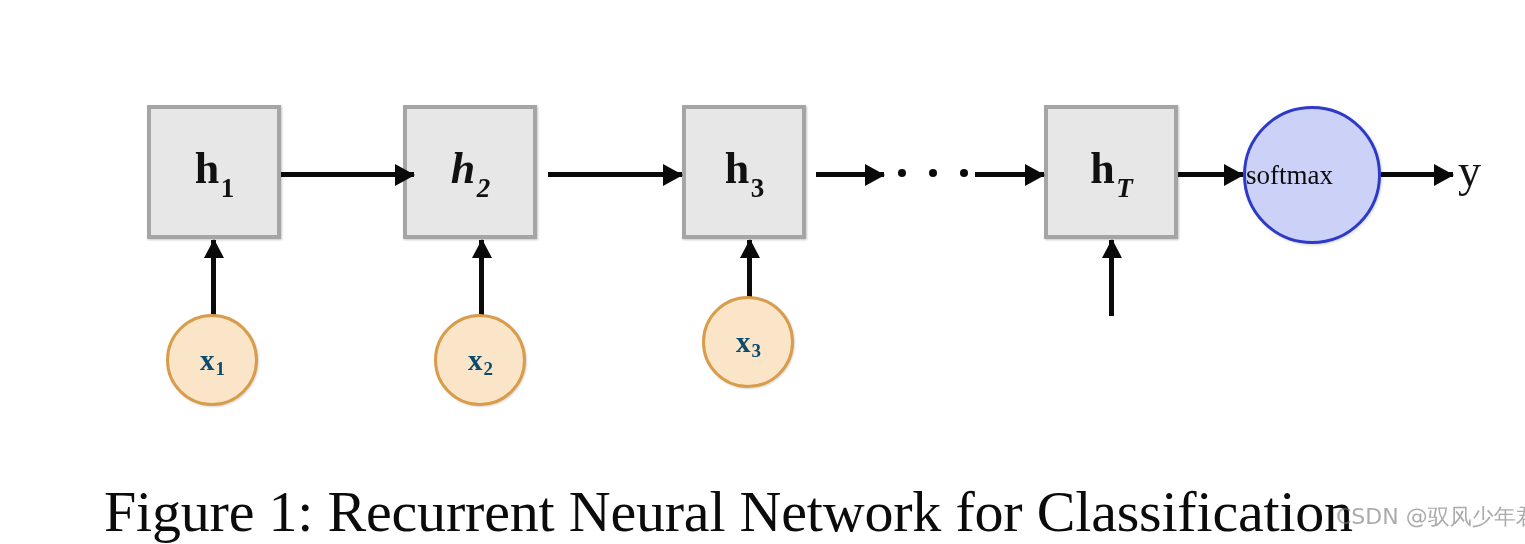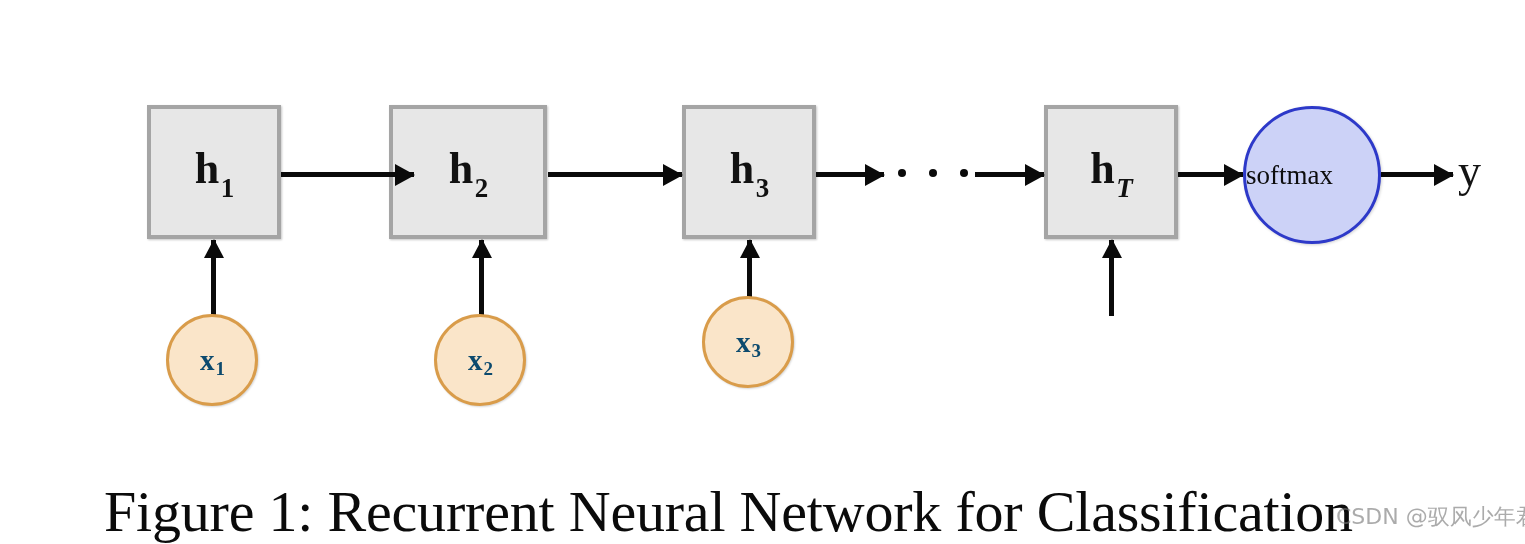--- a/index.html
+++ b/index.html
@@ -183,25 +183,25 @@
 </style>
 </head>
 <body>
 
 <div id="figure-root">
 
   <div class="h-box" style="left:147px; top:105px; width:134px; height:134px;">
     <span class="h-label"><span>h</span><span class="sub">1</span></span>
   </div>
 
-  <div class="h-box" style="left:389px; top:105px; width:158px; height:134px;">
+  <div class="h-box" style="left:403px; top:105px; width:134px; height:134px;font-style:italic;">
     <span class="h-label"><span>h</span><span class="sub">2</span></span>
   </div>
 
-  <div class="h-box" style="left:682px; top:105px; width:134px; height:134px;">
+  <div class="h-box" style="left:682px; top:105px; width:124px; height:134px;">
     <span class="h-label"><span>h</span><span class="sub">3</span></span>
   </div>
 
   <div class="h-box" style="left:1044px; top:105px; width:134px; height:134px;">
     <span class="h-label"><span>h</span><span class="sub ital">T</span></span>
   </div>
 
   <div class="arrow-h" style="left:281px; top:172px; width:133px;"></div>
   <div class="arrow-h" style="left:548px; top:172px; width:134px;"></div>
   <div class="arrow-h" style="left:816px; top:172px; width:68px;"></div>

